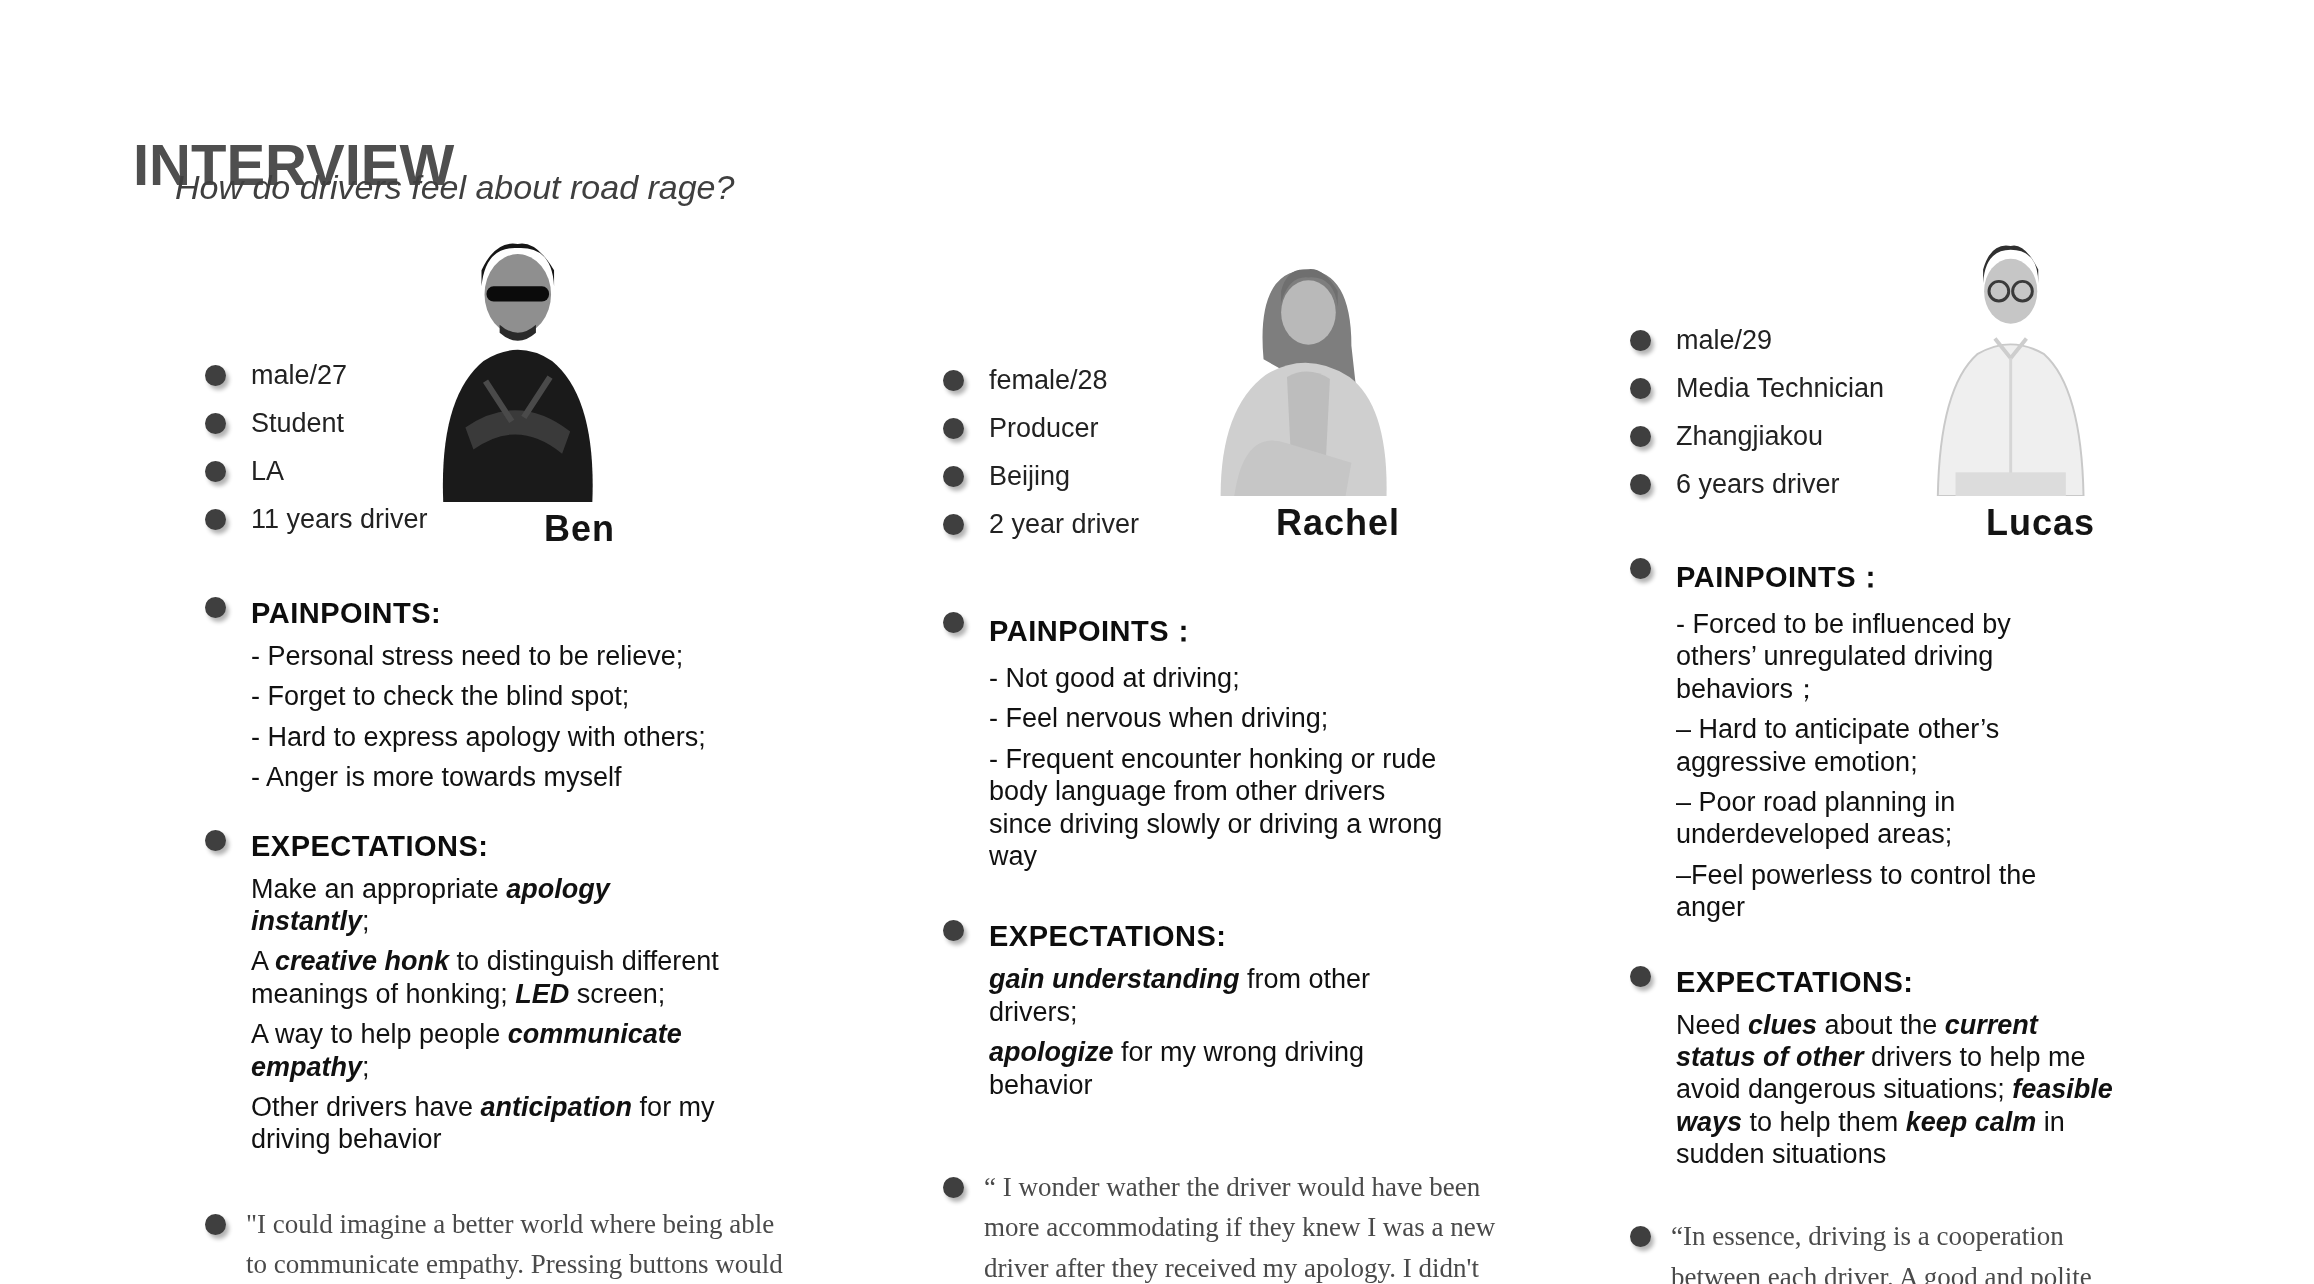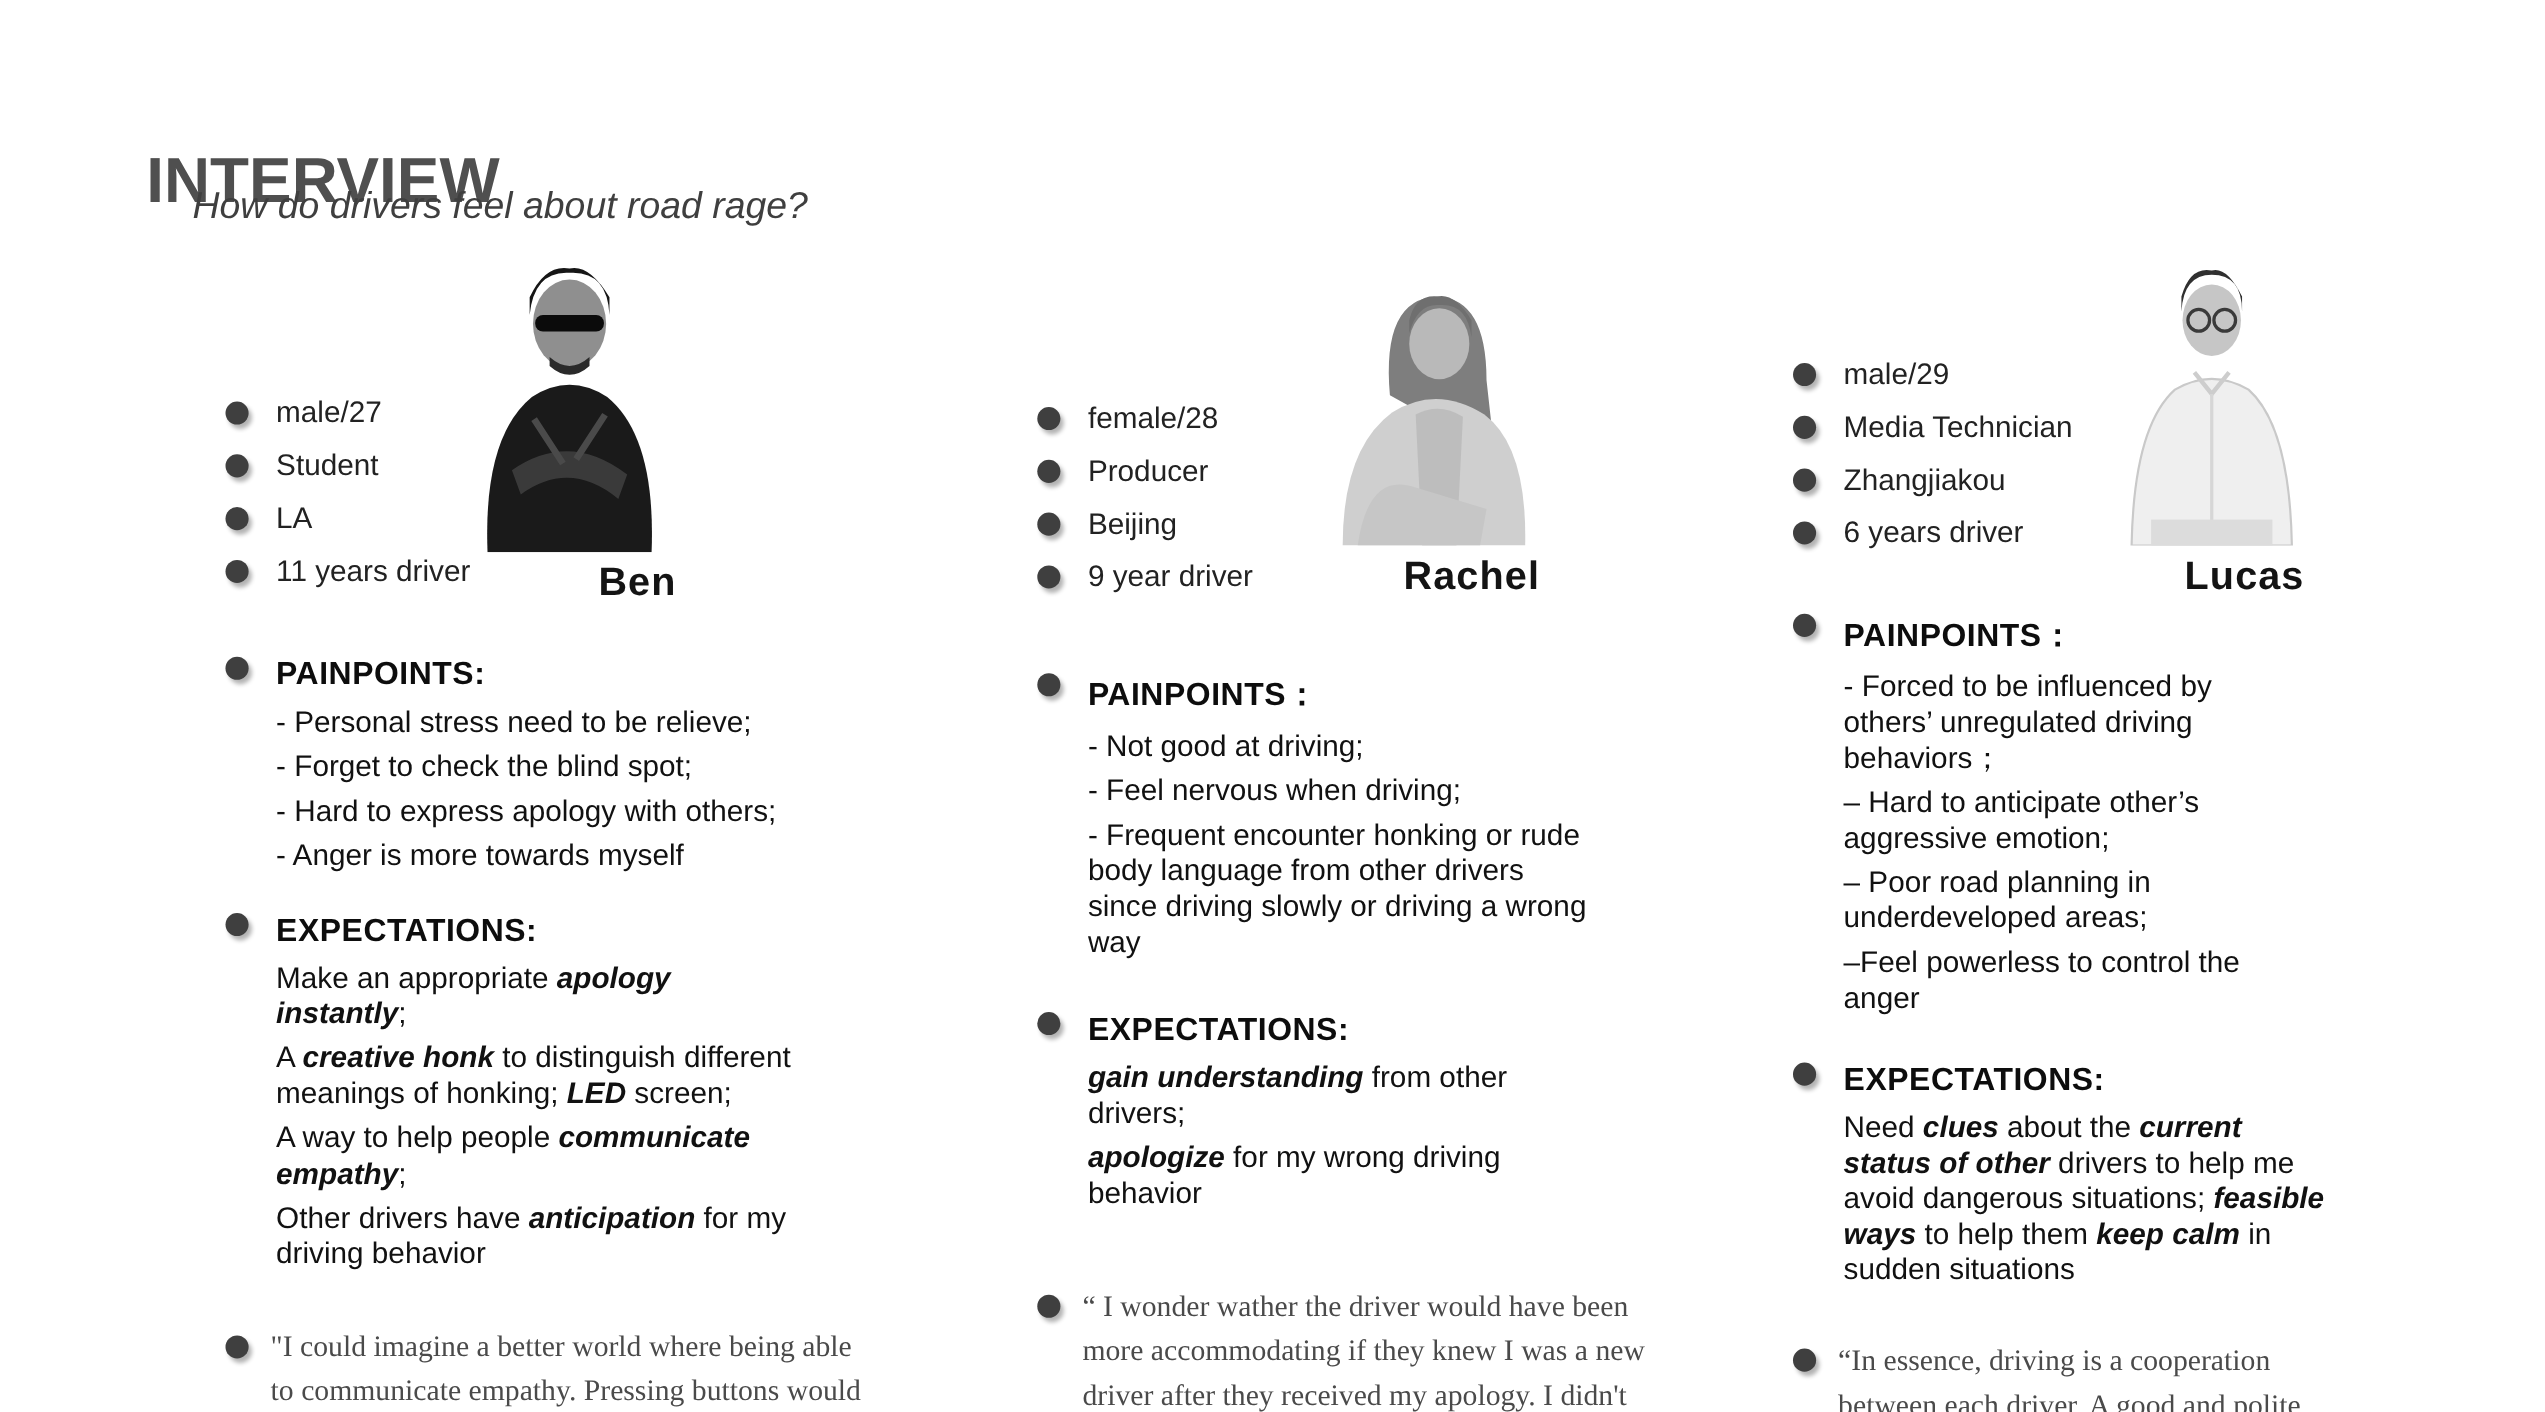--- a/index.html
+++ b/index.html
@@ -155,21 +155,21 @@
           <li>
             <span class="dot"></span>
             <span>Producer</span>
           </li>
           <li>
             <span class="dot"></span>
             <span>Beijing</span>
           </li>
           <li>
             <span class="dot"></span>
-            <span>9 year driver</span>
+            <span>2 year driver</span>
           </li>
         </ul>
       <figure class="figure-block" style="margin:0">
         <div class="photo">
             <svg viewBox="0 0 200 250" xmlns="http://www.w3.org/2000/svg">
     <path d="M60 110 Q52 20 104 18 Q150 20 150 96 L156 150 L132 150 Z" fill="#7e7e7e"></path>
     <ellipse cx="106" cy="62" rx="28" ry="33" fill="#b9b9b9"></ellipse>
     <path d="M78 52 Q86 24 106 26 Q132 24 136 56 L136 40 Q120 14 104 18 Q84 16 78 40 Z" fill="#6f6f6f"></path>
     <path d="M16 250 Q16 160 62 126 Q104 100 148 128 Q188 158 186 250 Z" fill="#cfcfcf"></path>
     <path d="M84 128 Q106 116 128 130 L122 250 L90 250 Z" fill="#bdbdbd"></path>

